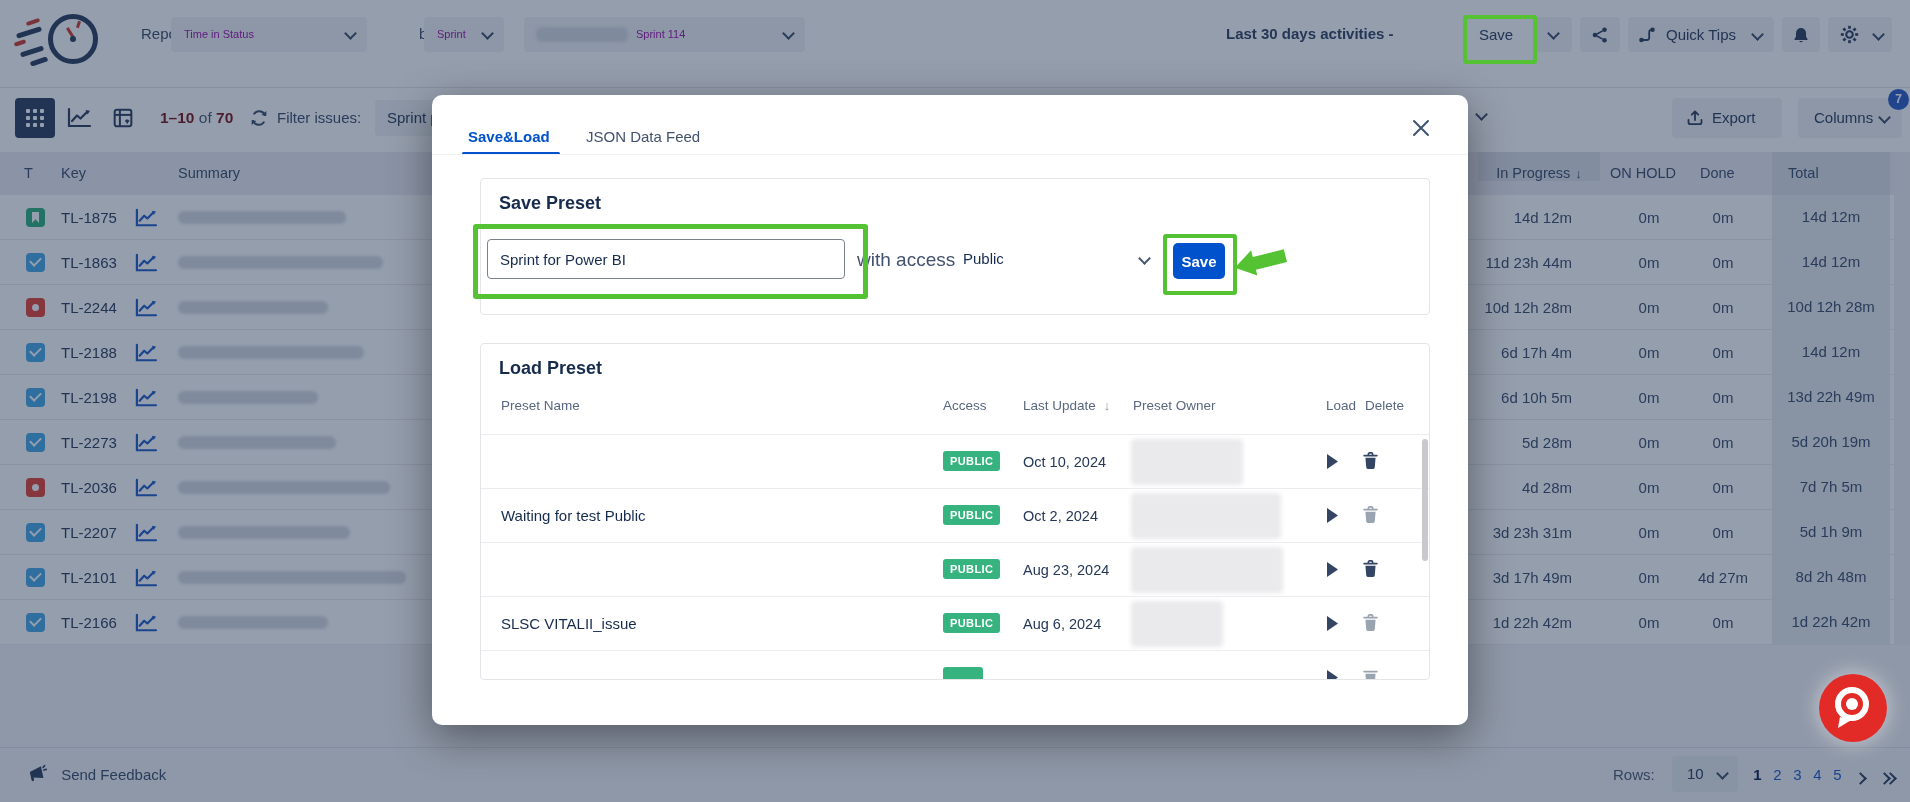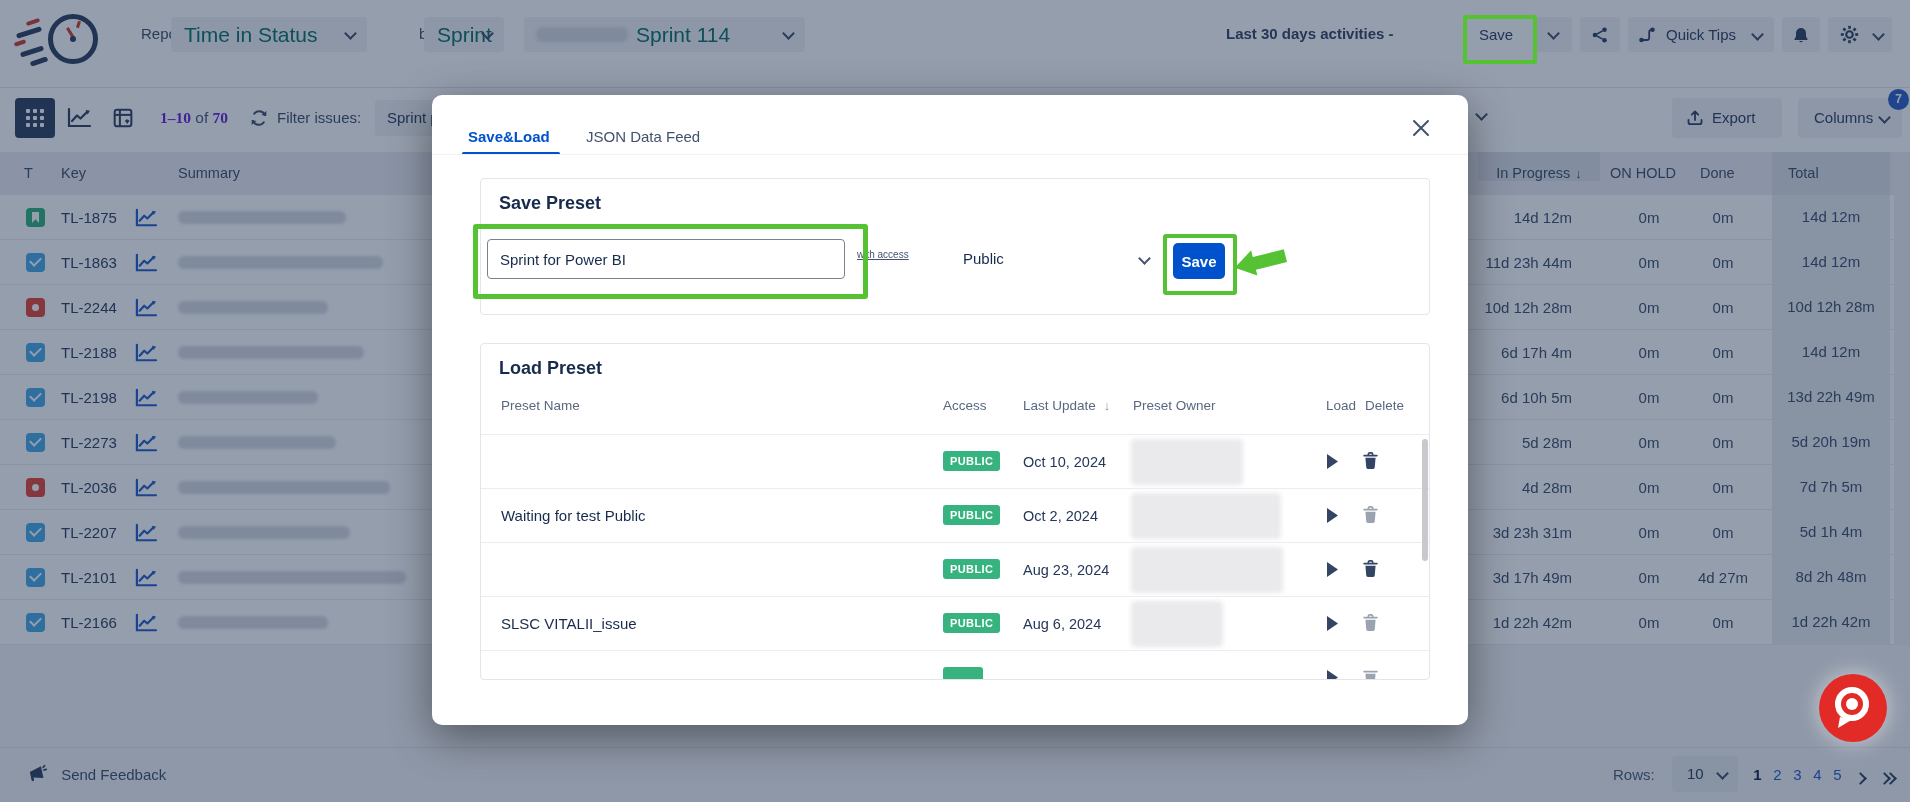--- a/index.html
+++ b/index.html
@@ -10,22 +10,22 @@
   
   .app-header{position:absolute;left:0;top:0;width:100%;height:87px;background:#fff;}
   .logo{position:absolute;left:8px;top:6px;width:92px;height:62px;}
   .dashN{position:absolute;background:#344563;border-radius:3px;transform:rotate(-18deg);}
   .dashR{position:absolute;background:#D04437;border-radius:3px;transform:rotate(-18deg);}
   .clock{position:absolute;left:40px;top:8px;width:40px;height:40px;border:5px solid #344563;border-radius:50%;background:#fff;}
   .clock-tick{position:absolute;left:24px;top:2px;width:3px;height:7px;background:#D04437;transform:rotate(18deg);}
   .clock-hand{position:absolute;left:16px;top:8px;width:3px;height:12px;background:#D04437;transform:rotate(-32deg);}
   .clock-dot{position:absolute;left:17px;top:17px;width:6px;height:6px;background:#344563;border-radius:50%;}
   .hlabel{position:absolute;top:0;height:68px;line-height:68px;font-size:15px;color:#44546F;margin-left:34px;}
-  .sel{position:absolute;top:17px;height:35px;background:#F1F2F4;border-radius:4px;font-size:21px;
-       color:#0f766e;line-height:35px;padding:0 30px 0 13px;box-sizing:border-box;white-space:nowrap;}
+  .sel{position:absolute;top:17px;height:35px;background:#F1F2F4;border-radius:4px;font-size:11px;
+       color:#a21caf;line-height:35px;padding:0 30px 0 13px;box-sizing:border-box;white-space:nowrap;}
   .chev{display:inline-block;width:7px;height:7px;border-right:2px solid #44546F;border-bottom:2px solid #44546F;transform:rotate(45deg);}
   .sel .chev{position:absolute;right:12px;top:12px;}
   #sel-report{left:171px;width:196px;}
   #lbl-by{left:385px;}
   #sel-group{left:424px;width:80px;}
   #sel-sprint{left:524px;width:281px;}
   .blurblob{display:inline-block;background:#D8DCE2;border-radius:6px;filter:blur(1.5px);}
   #sprint-blob{position:absolute;left:12px;top:10px;width:92px;height:15px;}
   #sprint-text{position:absolute;left:112px;top:0;}
   #hdr-title{position:absolute;left:1226px;top:0;width:188px;height:68px;line-height:68px;font-size:15px;font-weight:bold;color:#3A4A66;}
@@ -43,21 +43,21 @@
   .icon-center{position:absolute;left:0;top:0;width:100%;height:100%;display:flex;align-items:center;justify-content:center;}
 
   
   .toolbar{position:absolute;left:0;top:87px;width:100%;height:65px;background:#fff;border-top:1px solid #E4E6EA;box-sizing:border-box;}
   #btn-grid{left:15px;top:98px;width:40px;height:40px;background:#344563;border-radius:4px;}
   #btn-grid .dots{position:absolute;left:11px;top:11px;width:4px;height:4px;background:#fff;border-radius:1px;
     box-shadow:7px 0 0 #fff,14px 0 0 #fff,0 7px 0 #fff,7px 7px 0 #fff,14px 7px 0 #fff,0 14px 0 #fff,7px 14px 0 #fff,14px 14px 0 #fff;}
   #btn-chartview{left:58px;top:98px;width:42px;height:40px;}
   #btn-pivot{left:102px;top:98px;width:42px;height:40px;}
   #counter{position:absolute;left:160px;top:98px;height:40px;line-height:40px;font-size:15.5px;color:#505F79;}
-  #counter b{color:#6d28d9;font-family:Liberation Serif, serif;}
+  #counter b{color:#7f1d1d;}
   #refresh{left:249px;top:108px;width:20px;height:20px;}
   #lbl-filter{position:absolute;left:277px;top:98px;line-height:40px;font-size:15px;color:#44546F;}
   #sel-filter{position:absolute;left:375px;top:100px;width:70px;height:36px;background:#F1F2F4;border-radius:4px 0 0 4px;
               line-height:36px;padding-left:12px;font-size:15px;overflow:hidden;white-space:nowrap;box-sizing:border-box;}
   #chev-hidden{position:absolute;left:1477px;top:110px;}
   .tbtn{position:absolute;top:98px;height:40px;background:#F1F2F4;border-radius:4px;font-size:15px;color:#344563;line-height:40px;box-sizing:border-box;}
   #btn-schedule{left:1494px;width:160px;}
   #btn-schedule .tb-label{position:absolute;left:40px;}
   #btn-schedule .chev{position:absolute;right:11px;top:15px;}
   #btn-schedule svg{position:absolute;left:14px;top:10px;}
@@ -122,21 +122,21 @@
   #tab-json{left:140px;color:#42526E;margin-left:14px;}
   #tab-underline{position:absolute;left:30px;top:57px;width:98px;height:3px;background:#0052CC;border-radius:2px;}
   #tab-divider{position:absolute;left:0px;top:59px;width:100%;height:1px;background:#F1F2F4;}
   #modal-close{position:absolute;left:976px;top:20px;width:26px;height:26px;}
   .card{position:absolute;left:48px;width:950px;border:1px solid #E3E5E9;border-radius:4px;box-sizing:border-box;background:#fff;}
   #card-save{top:83px;height:137px;}
   #card-load{top:248px;height:337px;overflow:hidden;}
   .card-title{position:absolute;left:18px;top:14px;font-size:18px;font-weight:bold;color:#172B4D;}
   #preset-input{position:absolute;left:6px;top:60px;width:358px;height:40px;border:1.5px solid #7A828E;border-radius:4px;
       box-sizing:border-box;font-family:"Liberation Sans",sans-serif;font-size:15px;color:#172B4D;padding:0 12px;background:#fff;}
-  #access-label{position:absolute;left:376px;top:70px;font-size:10px;color:#42526E;text-decoration:underline;}
+  #access-label{position:absolute;left:376px;top:70px;font-size:19px;color:#42526E;}
   #access-select{position:absolute;left:482px;top:62px;width:200px;height:36px;line-height:36px;font-size:15px;color:#172B4D;}
   #access-select .chev{position:absolute;right:14px;top:13px;}
   #modal-save-btn{position:absolute;left:692px;top:64px;width:52px;height:36px;background:#0052CC;border:none;border-radius:5px;
       color:#fff;font-size:15px;font-weight:bold;font-family:"Liberation Sans",sans-serif;}
   .pt-head{position:absolute;top:54px;font-size:13.5px;color:#596780;}
   .ph-name{left:20px;} .ph-access{left:462px;} .ph-update{left:542px;} .ph-owner{left:652px;} .ph-load{left:845px;} .ph-delete{left:884px;}
   .pt-sort::after{content:"\2193";color:#8993A4;font-size:13px;margin-left:8px;}
   #preset-rows{position:absolute;left:0;top:90px;width:100%;}
   .prow{position:relative;height:54px;border-top:1px solid #EBECF0;box-sizing:border-box;}
   .pname{position:absolute;left:20px;top:0;line-height:54px;font-size:15px;color:#172B4D;}
@@ -449,21 +449,21 @@
         <svg width="24" height="20" viewBox="0 0 26 22">
             <path d="M3 2 v17 h21" stroke="#2962C9" stroke-width="2.4" fill="none" stroke-linecap="round"></path>
             <polyline points="6,14 11,8.5 14.5,11.5 21,5" stroke="#2962C9" stroke-width="2.4" fill="none" stroke-linecap="round" stroke-linejoin="round"></polyline>
             <polygon points="19.5,3 24,3.8 21.6,7.6" fill="#2962C9"></polygon>
           </svg>
       </div>
       <div class="tblob" style="width:172px"></div>
       <div class="c-ip">3d 23h 31m</div>
       <div class="c-oh">0m</div>
       <div class="c-done">0m</div>
-      <div class="c-total">5d 1h 4m</div>
+      <div class="c-total">5d 1h 9m</div>
     </div>
       <div class="trow">
       <div class="ticon" data-type="task"></div>
       <div class="tkey">TL-2101</div>
       <div class="tchart">
         <svg width="24" height="20" viewBox="0 0 26 22">
             <path d="M3 2 v17 h21" stroke="#2962C9" stroke-width="2.4" fill="none" stroke-linecap="round"></path>
             <polyline points="6,14 11,8.5 14.5,11.5 21,5" stroke="#2962C9" stroke-width="2.4" fill="none" stroke-linecap="round" stroke-linejoin="round"></polyline>
             <polygon points="19.5,3 24,3.8 21.6,7.6" fill="#2962C9"></polygon>
           </svg>

